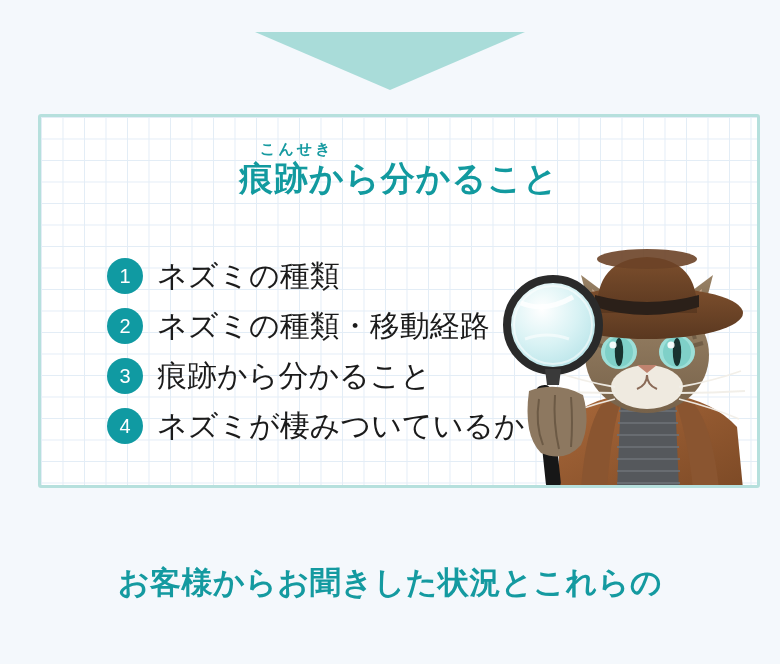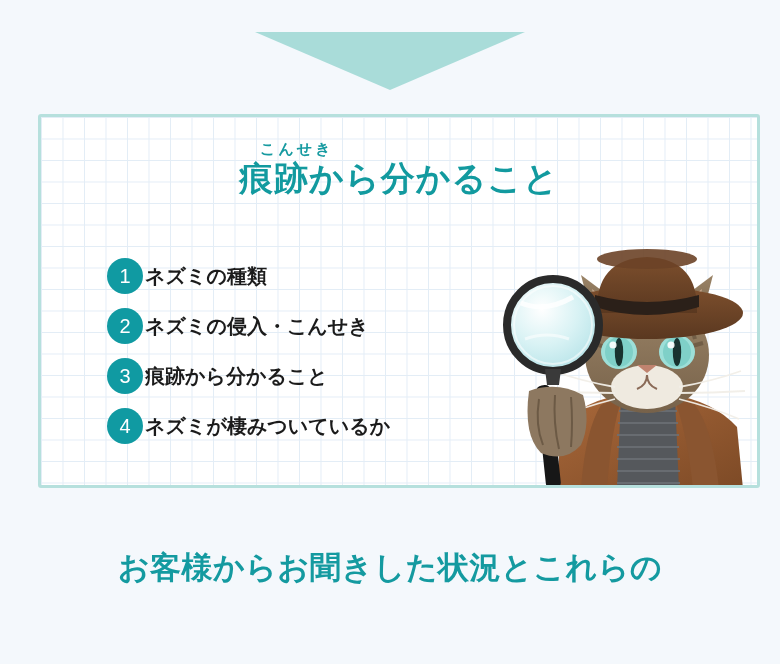--- a/index.html
+++ b/index.html
@@ -110,23 +110,23 @@
     background: #109aa2;
     color: #ffffff;
     font-size: 20px;
     font-weight: 400;
     display: flex;
     align-items: center;
     justify-content: center;
     line-height: 1;
   }
   .item-label {
-    margin-left: 2px;
-    font-size: 20px;
-    font-weight: 700;
+    margin-left: 14px;
+    font-size: 30px;
+    font-weight: 400;
     color: #1b1b1b;
     letter-spacing: 0px;
     white-space: nowrap;
   }
 
   
   .cat-figure {
     position: absolute;
     right: -6px;
     bottom: -4px;
@@ -136,21 +136,21 @@
   .cat-figure svg {
     display: block;
     width: 100%;
     height: 100%;
   }
 
   
   .caption {
     position: absolute;
     left: 0;
-    top: 547px;
+    top: 562px;
     width: 780px;
     text-align: center;
     color: #149aa0;
     font-size: 31px;
     font-weight: 700;
     line-height: 1.38;
     letter-spacing: 0.5px;
   }
   .caption-line {
     display: block;
@@ -173,21 +173,21 @@
     </span>
   </div>
 
   <ul class="item-list">
     <li class="item-row">
       <span class="item-badge">1</span>
       <span class="item-label">ネズミの種類</span>
     </li>
     <li class="item-row">
       <span class="item-badge">2</span>
-      <span class="item-label">ネズミの侵入・こんせき</span>
+      <span class="item-label">ネズミの種類・移動経路</span>
     </li>
     <li class="item-row">
       <span class="item-badge">3</span>
       <span class="item-label">痕跡から分かること</span>
     </li>
     <li class="item-row">
       <span class="item-badge">4</span>
       <span class="item-label">ネズミが棲みついているか</span>
     </li>
   </ul>

